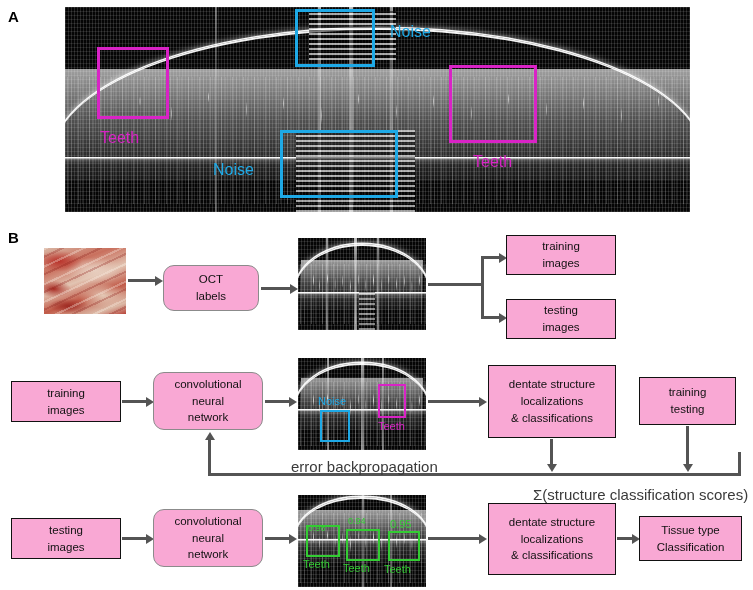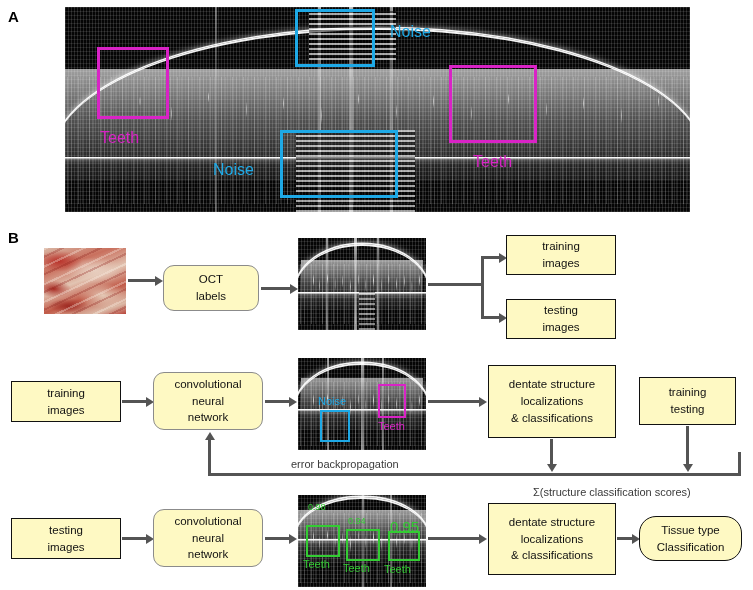--- a/index.html
+++ b/index.html
@@ -66,33 +66,33 @@
   .noiseband{position:absolute;
     background-image:repeating-linear-gradient(0deg,
       rgba(255,255,255,.70) 0 2px, rgba(0,0,0,.55) 2px 5px);}
 
   
   .annbox{position:absolute;box-sizing:border-box;}
   .annlabel{position:absolute;white-space:nowrap;line-height:1;}
 
   
   .fbox{position:absolute;box-sizing:border-box;border:1.3px solid #111;
-        background:#fef9c3;display:flex;flex-direction:column;align-items:center;
+        background:#f9a8d4;display:flex;flex-direction:column;align-items:center;
         justify-content:center;text-align:center;font-size:11.5px;color:#111;line-height:1.45;}
   .fbox.round{border:1.3px solid #8b8b8b;border-radius:11px;}
   .fbox span{display:block;}
 
   
   .aline{position:absolute;background:#545454;}
   .ahead{position:absolute;width:0;height:0;}
   .ahead.r{border-top:5px solid transparent;border-bottom:5px solid transparent;border-left:8px solid #545454;}
   .ahead.d{border-left:5px solid transparent;border-right:5px solid transparent;border-top:8px solid #545454;}
   .ahead.u{border-left:5px solid transparent;border-right:5px solid transparent;border-bottom:8px solid #545454;}
 
-  .caption-note{position:absolute;font-size:11px;color:#3a3a3a;white-space:nowrap;text-align:center;}
+  .caption-note{position:absolute;font-size:15px;color:#3a3a3a;white-space:nowrap;text-align:center;}
 
   
   .tissue{position:absolute;overflow:hidden;
     background:
       radial-gradient(ellipse 40% 22% at 18% 20%, #b9322a 0%, rgba(185,50,42,0) 72%),
       radial-gradient(ellipse 30% 18% at 12% 62%, #a82a22 0%, rgba(168,42,34,0) 70%),
       radial-gradient(ellipse 34% 16% at 30% 88%, #9e2a22 0%, rgba(158,42,34,0) 72%),
       radial-gradient(ellipse 46% 26% at 62% 34%, #e8cfc0 0%, rgba(232,207,192,0) 76%),
       radial-gradient(ellipse 40% 24% at 72% 72%, #e4c9b6 0%, rgba(228,201,182,0) 76%),
       linear-gradient(160deg,#d9b6a4 0%,#c9705e 26%,#e2c4b2 48%,#c15a48 68%,#dcbba8 88%,#b8443a 100%);}
@@ -265,42 +265,42 @@
   <div class="layer striae" style="top:20%;bottom:4%;"></div>
   <div class="abs" style="left:0;right:0;top:16%;height:58%;
               background:linear-gradient(180deg, rgba(255,255,255,.60), rgba(255,255,255,.22) 50%, rgba(255,255,255,.04));
               mix-blend-mode:screen;"></div>
   <div class="surface-arc abs" style="top:2%;height:44%;"></div>
   <div class="noisecol" style="left:50%;width:2px;opacity:.7;"></div>
   <div class="noisecol" style="left:72%;width:2px;opacity:.6;"></div>
   <div class="layer grain"></div>
 
   <div class="annbox" style="left:8px;top:30px;width:34px;height:32px;border:2.5px solid #33CC33;"></div>
-  <div class="annlabel" style="left:10px;top:8px;color:#33CC33;font-size:9px;">0.98</div>
+  <div class="annlabel" style="left:10px;top:29px;color:#33CC33;font-size:9px;">0.98</div>
   <div class="annlabel" style="left:5px;top:64px;color:#33CC33;font-size:11px;">Teeth</div>
 
   <div class="annbox" style="left:48px;top:34px;width:34px;height:32px;border:2.5px solid #33CC33;"></div>
   <div class="annlabel" style="left:50px;top:22px;color:#33CC33;font-size:9px;">0.94</div>
   <div class="annlabel" style="left:45px;top:68px;color:#33CC33;font-size:11px;">Teeth</div>
 
   <div class="annbox" style="left:90px;top:36px;width:32px;height:30px;border:2.5px solid #33CC33;"></div>
-  <div class="annlabel" style="left:92px;top:24px;color:#33CC33;font-size:15px;">0.95</div>
+  <div class="annlabel" style="left:92px;top:24px;color:#33CC33;font-size:11px;">0.95</div>
   <div class="annlabel" style="left:86px;top:69px;color:#33CC33;font-size:11px;">Teeth</div>
 </div>
 
 <div class="aline" style="left:428px;top:537px;width:52px;height:3px;"></div>
 <div class="ahead r" style="left:479px;top:533.5px;"></div>
 
 <div class="caption-note" style="left:533px;top:486px;">Σ(structure classification scores)</div>
 
 <div class="fbox" style="left:488px;top:503px;width:128px;height:72px;">
   <span>dentate structure</span>
   <span>localizations</span>
   <span>&amp; classifications</span>
 </div>
 
 <div class="aline" style="left:617px;top:537px;width:17px;height:3px;"></div>
 <div class="ahead r" style="left:632px;top:533.5px;"></div>
 
-<div class="fbox" style="left:639px;top:516px;width:103px;height:45px;border-radius:17px;">
+<div class="fbox" style="left:639px;top:516px;width:103px;height:45px;">
   <span>Tissue type</span>
   <span>Classification</span>
 </div>
 
 </body></html>

